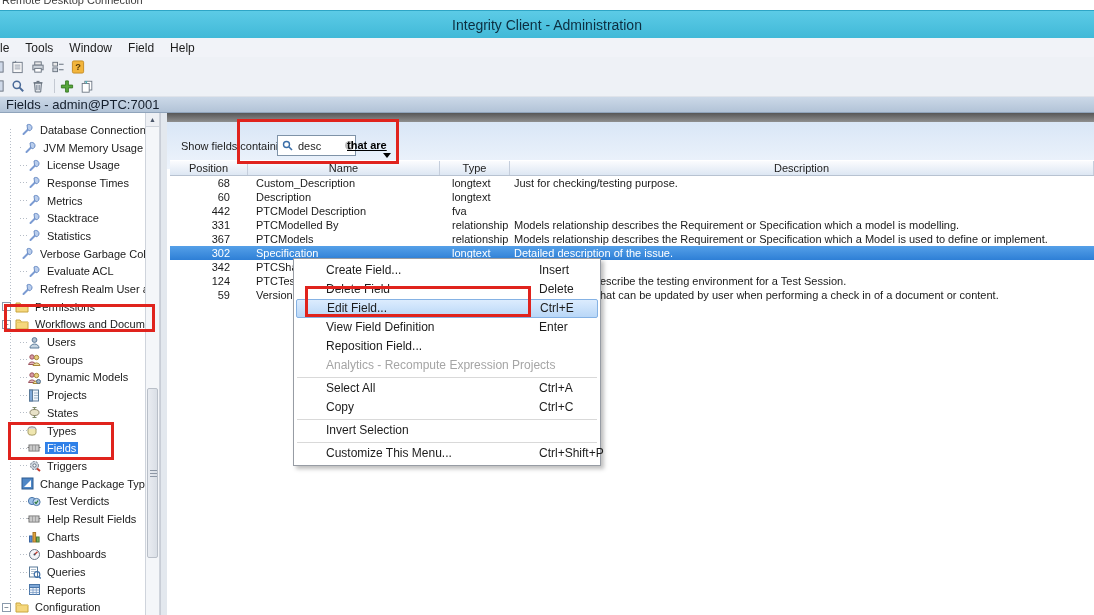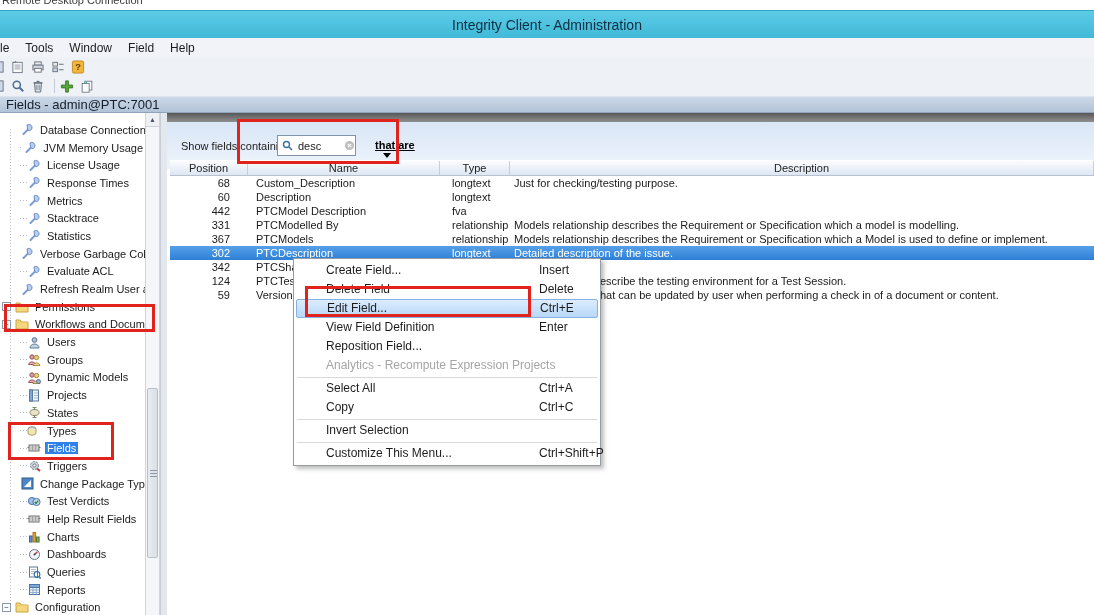--- a/index.html
+++ b/index.html
@@ -56,21 +56,21 @@
   
   #splitter { position:absolute; left:160px; top:113px; width:7px; height:502px; background:#e3e8ee; border-left:1px solid #c8cdd6; }
 
   
   #main-panel { position:absolute; left:167px; top:113px; width:927px; height:502px; background:#ffffff; }
   #dark-strip { position:absolute; left:0; top:0; width:927px; height:9px; background:linear-gradient(#575757,#8f8f8f); }
   #filter-row { position:absolute; left:0; top:9px; width:927px; height:47px; background:linear-gradient(#d9e6f6,#eef4fc); }
   #filter-label { position:absolute; left:14px; top:18px; font-size:11px; color:#1c1c1c; }
   #search-box { position:absolute; left:110px; top:13px; width:79px; height:21px; background:#fff; border:1px solid #7f93a8; display:flex; align-items:center; padding:0 2px; }
   #search-input { border:none; outline:none; width:44px; font-size:11px; font-family:"Liberation Sans",sans-serif; color:#222; background:transparent; }
-  #that-are { position:absolute; left:208px; top:17px; font-size:11px; font-weight:bold; color:#000; text-decoration:underline; }
+  #that-are { position:absolute; left:180px; top:17px; font-size:11px; font-weight:bold; color:#000; text-decoration:underline; }
   #that-are-arrow { position:absolute; left:216px; top:31px; width:0; height:0; border-left:4px solid transparent; border-right:4px solid transparent; border-top:5px solid #000; }
 
   
   #table-header { position:absolute; left:3px; top:47px; width:924px; height:16px; display:flex;
     background:linear-gradient(#fbfcfe,#dde7f3); border-top:1px solid #fff; border-bottom:1px solid #b7c2d1; }
   .hcell { font-size:11px; text-align:center; line-height:15px; border-right:1px solid #c5cedc; color:#222; overflow:hidden; }
   #table-rows { position:absolute; left:3px; top:63px; width:924px; }
   .trow { display:flex; height:14px; font-size:11px; line-height:14px; white-space:nowrap; }
   .trow.selected { background:linear-gradient(#55a0e8,#2e7fd6); color:#fff; }
   .tcell { overflow:hidden; }
@@ -570,21 +570,21 @@
         <div class="tcell c-desc" style="width: 584px;">Models relationship describes the Requirement or Specification which a model is modelling.</div>
       </div>
       <div class="trow">
         <div class="tcell c-pos" style="width: 78px;">367</div>
         <div class="tcell c-name" style="width: 192px;">PTCModels</div>
         <div class="tcell c-type" style="width: 70px;">relationship</div>
         <div class="tcell c-desc" style="width: 584px;">Models relationship describes the Requirement or Specification which a Model is used to define or implement.</div>
       </div>
       <div class="trow selected">
         <div class="tcell c-pos" style="width: 78px;">302</div>
-        <div class="tcell c-name" style="width: 192px;">PTCDescription</div>
+        <div class="tcell c-name" style="width: 192px;">Specification</div>
         <div class="tcell c-type" style="width: 70px;">longtext</div>
         <div class="tcell c-desc" style="width: 584px;">Detailed description of the issue.</div>
       </div>
       <div class="trow">
         <div class="tcell c-pos" style="width: 78px;">342</div>
         <div class="tcell c-name" style="width: 192px;">PTCShared M</div>
         <div class="tcell c-type" style="width: 70px;"></div>
         <div class="tcell c-desc" style="width: 584px;"></div>
       </div>
       <div class="trow">

